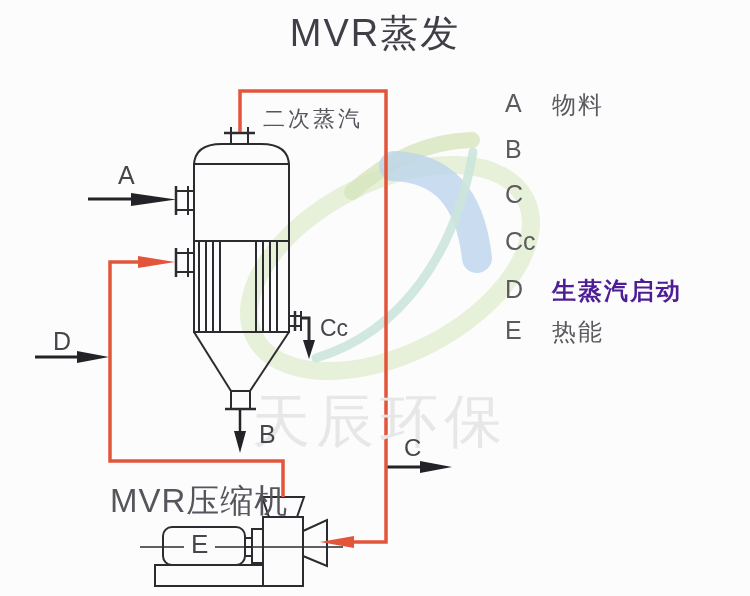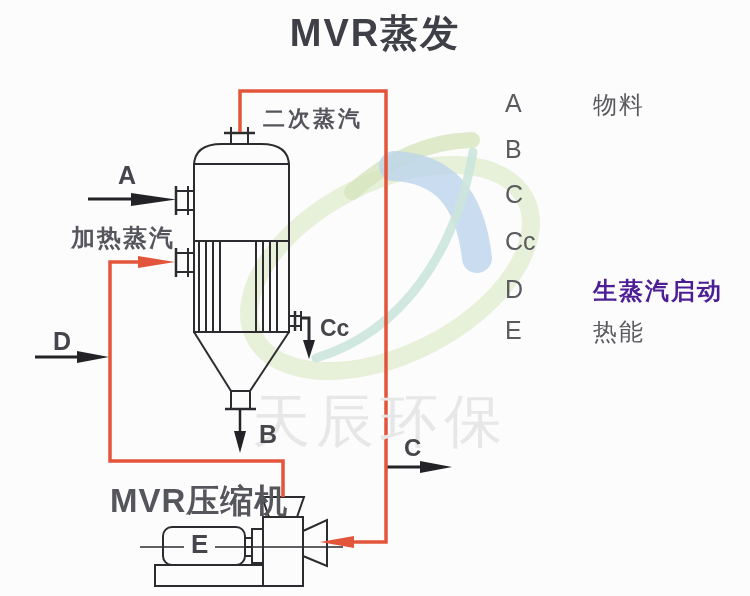--- a/index.html
+++ b/index.html
@@ -1,34 +1,34 @@
 <!DOCTYPE html>
 <html><head>
 <meta charset="utf-8">
 <style>
   html,body{margin:0;padding:0;}
   body{font-family:"Liberation Sans","DejaVu Sans",sans-serif;background:#ffffff;}
   .stage{position:relative;width:750px;height:596px;background:#fcfcfc;overflow:hidden;}
   .stage svg{position:absolute;left:0;top:0;}
-  .lbl{position:absolute;color:#55555c;white-space:nowrap;line-height:1;font-weight:bold;}
+  .lbl{position:absolute;color:#55555c;white-space:nowrap;line-height:1;}
   .title{left:0;right:0;top:14px;text-align:center;font-size:38px;letter-spacing:2px;color:#3f3f47;}
   .wm-text{left:252px;top:392px;font-size:58px;font-weight:normal;letter-spacing:6px;color:#e7e7e7;}
   .l-secondary{left:263px;top:108px;font-size:22px;letter-spacing:3px;}
   .l-heating{left:71px;top:226px;font-size:24px;letter-spacing:2px;}
   .l-compressor{left:110px;top:484px;font-size:33px;letter-spacing:1px;}
   .stream{color:#45454b;}
   .s-a{left:118px;top:163px;font-size:25px;}
   .s-d{left:53px;top:329px;font-size:25px;}
   .s-b{left:259px;top:422px;font-size:25px;}
   .s-c{left:404px;top:436px;font-size:24px;}
   .s-cc{left:320px;top:317px;font-size:23px;}
   .s-e{left:184px;top:531px;font-size:26px;background:#fcfcfc;padding:0 7px;}
   .legend-row{position:absolute;left:505px;display:flex;align-items:flex-start;color:#5a5a5f;}
   .legend-row .k{width:47px;font-size:25px;}
-  .legend-row .v{font-size:24px;letter-spacing:2px;margin-left:41px;}
+  .legend-row .v{font-size:24px;letter-spacing:2px;}
   .legend-row.em .v{color:#4c1d95;font-weight:bold;}
   .lr0{top:89px;}.lr1{top:135px;}.lr2{top:180px;}.lr3{top:227px;}.lr4{top:275px;}.lr5{top:316px;}
 </style>
 </head>
 <body>
 
 <div class="stage">
 
   <svg width="750" height="596" viewBox="0 0 750 596">
 
@@ -137,21 +137,20 @@
 
       <path d="M283,497 L283,461 L110,461 L110,262 L140,262"></path>
       <polygon points="175,262 138,256 138,268" fill="#e2553a" stroke="none"></polygon>
     </g>
   </svg>
 
   <div class="lbl wm-text">天辰环保</div>
 
   <div class="lbl title">MVR蒸发</div>
   <div class="lbl l-secondary">二次蒸汽</div>
-  <div class="lbl l-heating">加热蒸汽</div>
   <div class="lbl l-compressor">MVR压缩机</div>
 
   <div class="lbl stream s-a">A</div>
   <div class="lbl stream s-d">D</div>
   <div class="lbl stream s-b">B</div>
   <div class="lbl stream s-c">C</div>
   <div class="lbl stream s-cc">Cc</div>
   <div class="lbl stream s-e">E</div>
 
   <div>

